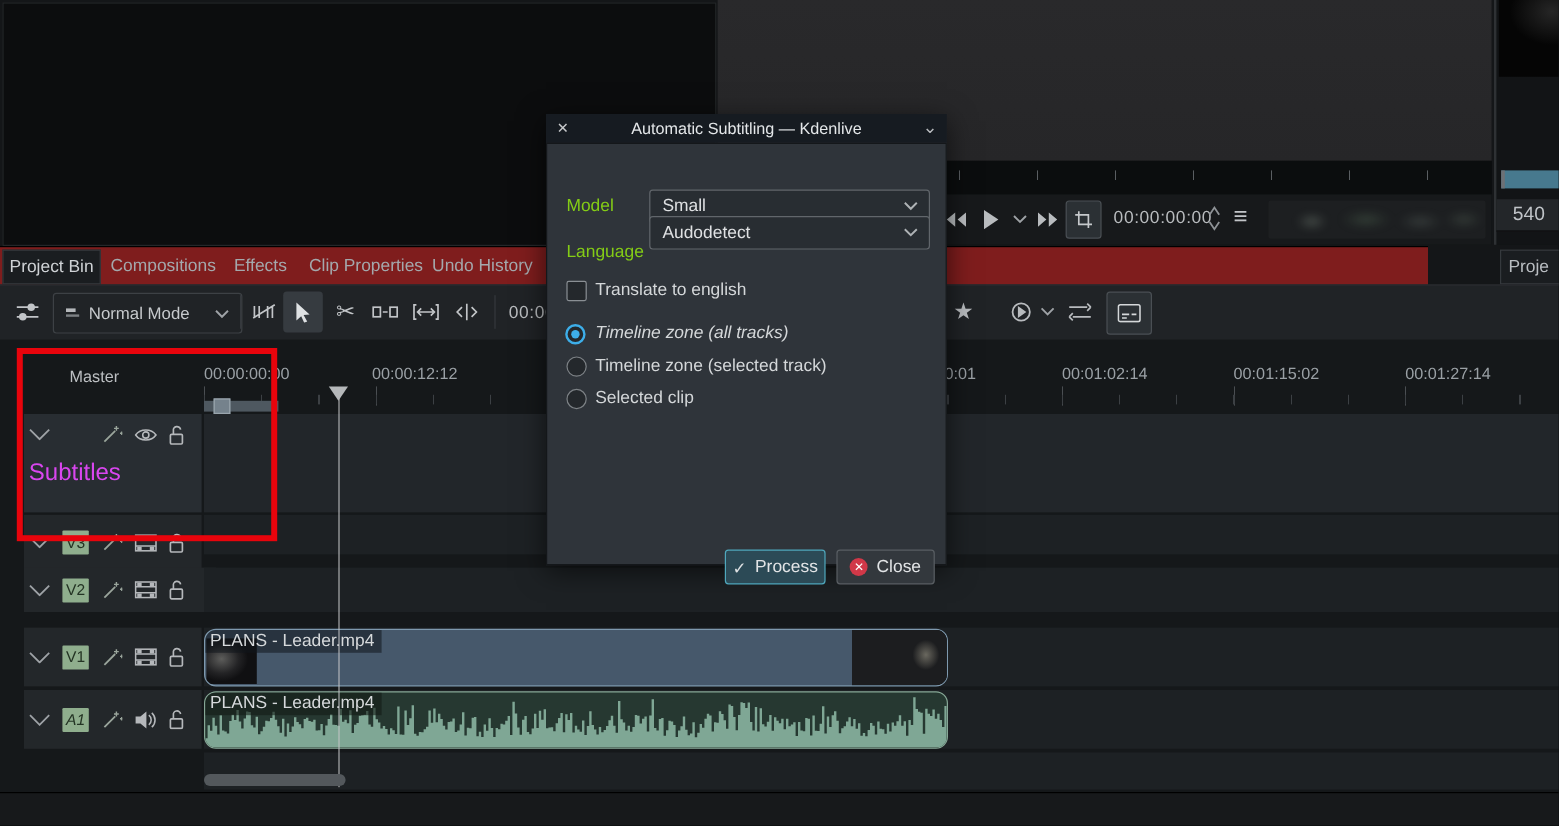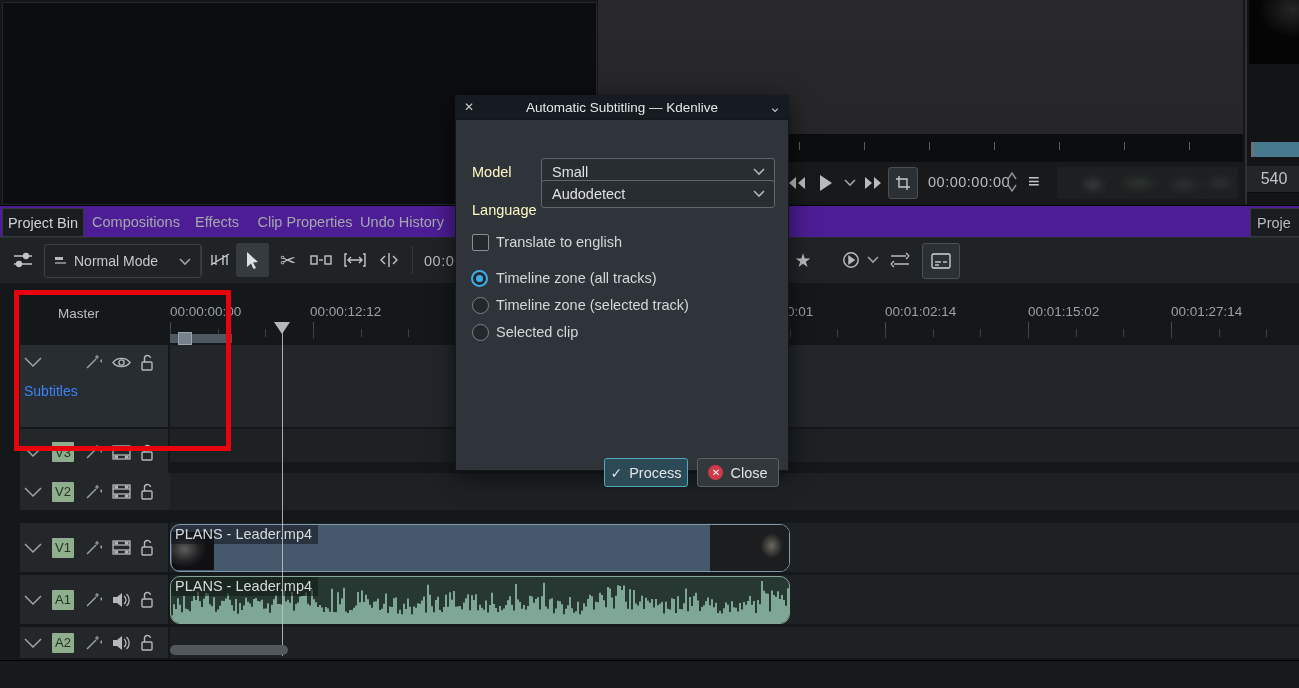--- a/index.html
+++ b/index.html
@@ -21,21 +21,21 @@
      background:
        radial-gradient(18px 8px at 20% 55%,rgba(190,210,190,.35),transparent 70%),
        radial-gradient(30px 9px at 45% 50%,rgba(120,160,120,.30),transparent 70%),
        radial-gradient(26px 8px at 70% 55%,rgba(180,200,185,.22),transparent 70%),
        radial-gradient(22px 8px at 90% 50%,rgba(150,180,150,.25),transparent 70%);}
   #right-strip{left:1245px;top:0;width:54px;height:204px;background:#121416;border-left:2px solid #2e3134;}
   #right-thumb{left:2px;top:0;width:52px;height:64px;background:radial-gradient(50px 40px at 85% 15%,#262626,#050505 70%);}
   #right-zoombar{left:4px;top:142px;width:50px;height:15px;background:#47798e;border-left:3px solid #6d7176;}
   #right-540{left:0px;top:166px;width:54px;height:26px;font-size:16px;color:#c0c4c8;display:flex;align-items:center;justify-content:center;background:#232629;border-bottom:1px solid #0a0b0c;}
   
-  #tab-bar{left:0;top:205px;width:1299px;height:32px;background:#4c1d95;border-top:1px solid #000;}
+  #tab-bar{left:0;top:205px;width:1190px;height:32px;background:#7f1d1d;border-top:1px solid #000;}
   .tab{top:2px;height:27px;display:flex;align-items:center;justify-content:center;font-size:14.5px;color:#a4a8ac;}
   .tab.active{background:#1a1d20;border:1px solid #35393d;color:#cfd2d5;}
   #right-tab{left:1250px;top:2px;width:49px;height:27px;border:1px solid #35393d;background:#1a1d20;
      display:flex;align-items:center;font-size:14.5px;color:#b9bdc1;padding-left:6px;overflow:hidden;white-space:nowrap;}
   
   #tl-toolbar{left:0;top:237px;width:1299px;height:46px;background:#202326;border-top:1px solid #2b2e31;border-bottom:1px solid #0e1012;}
   .tbtn{top:5px;height:34px;display:flex;align-items:center;justify-content:center;border-radius:3px;}
   .tbtn.active{background:#363b40;}
   .tbtn.boxed{border:1px solid #4a4f54;background:#2b3034;}
   .tsep{top:8px;width:1px;height:28px;background:#35393d;}
@@ -52,41 +52,41 @@
   #zone-bar{left:170px;top:51px;width:62px;height:9px;background:#4e5860;}
   #zone-handle{left:8px;top:-2px;width:14px;height:13px;background:#75828c;border:1px solid #9aa5ad;box-sizing:border-box;}
   #playhead-line{left:282px;top:40px;width:1px;height:333px;background:#c3c6c8;opacity:.85;z-index:20;}
   #playhead-tri{left:274px;top:39px;width:0;height:0;border-left:8px solid transparent;border-right:8px solid transparent;border-top:12px solid #b5b8ba;z-index:21;}
   .thead{left:20px;width:148px;background:#23272a;}
   .thead.current{background:#282d32;}
   .lane{left:170px;width:1129px;background:#1d2124;}
   .lane.current{background:#22262a;}
   .hicon{position:absolute;top:0;height:100%;display:flex;align-items:center;}
   .badge{width:22px;height:20px;background:#8fae8d;color:#243424;font-size:13px;display:flex;align-items:center;justify-content:center;border-radius:1px;}
-  .track-label{font-size:14px;color:#3b82f6;}
+  .track-label{font-size:20px;color:#d946ef;}
   
   .clip{box-sizing:border-box;overflow:hidden;border-radius:10px;}
   #clip-video{left:170px;top:241px;width:620px;height:48px;background:#46586b;border:1px solid #7e99ae;}
   #clip-audio{left:170px;top:293px;width:620px;height:48px;background:#263831;border:1px solid #86a796;}
   .clip-label{position:absolute;left:0;top:0;padding:1px 6px 2px 4px;font-size:14.5px;color:#d6d9db;background:rgba(16,22,28,.55);white-space:nowrap;}
   #thumb-start{position:absolute;left:1px;bottom:1px;width:42px;height:38px;
      background:radial-gradient(26px 22px at 30% 45%,#5d5d5b,#232325 55%,#101012 85%);}
   #thumb-end{position:absolute;right:0;top:0;width:79px;height:46px;background:#121315;
      background-image:radial-gradient(16px 18px at 78% 45%,#6a685f,#1c1d1f 70%),radial-gradient(20px 6px at 22% 28%,#8e8e88,#1a1b1d 75%);}
   #h-scrollbar{left:170px;top:362px;width:118px;height:10px;background:#53585c;border-radius:5px;z-index:25;}
   
   #red-rect{left:14px;top:290px;width:217px;height:161px;border:5px solid #e8040c;z-index:40;box-sizing:border-box;}
   
   #status-bar{left:0;top:660px;width:1299px;height:28px;background:#17191b;border-top:1px solid #000;}
   
   #dialog{left:455px;top:95px;width:334px;height:375px;z-index:100;box-shadow:0 6px 22px rgba(0,0,0,.6);}
   #dialog-titlebar{position:absolute;left:0;top:0;width:334px;height:24px;background:#161b21;display:flex;align-items:center;}
   #dialog-title{flex:1;text-align:center;font-size:13.5px;color:#e4e7e9;}
   #dialog-body{position:absolute;left:0;top:24px;width:332px;height:350px;background:#2f343a;border:1px solid #14171a;}
-  .dlg-label{position:absolute;font-size:14.5px;color:#fef9c3;}
+  .dlg-label{position:absolute;font-size:14.5px;color:#84cc16;}
   .combo{position:absolute;left:85px;width:234px;height:28px;background:#282d32;border:1px solid #61666b;border-radius:3px;
      display:flex;align-items:center;font-size:14.5px;color:#dfe1e3;padding-left:10px;box-sizing:border-box;}
   .combo .chev{position:absolute;right:9px;}
   .checkbox{position:absolute;width:15px;height:15px;border:1px solid #8a8f94;border-radius:2px;background:#24282c;}
   .radio{position:absolute;width:15px;height:15px;border-radius:50%;border:1px solid #7d8286;background:#24282c;}
   .radio.sel{border:2px solid #3daee9;width:13px;height:13px;}
   .radio.sel::after{content:"";position:absolute;left:3px;top:3px;width:7px;height:7px;border-radius:50%;background:#3daee9;}
   .dlg-opt-label{position:absolute;left:40px;font-size:14.5px;color:#d4d7d9;white-space:nowrap;}
   .dlg-btn{position:absolute;top:338px;height:29px;border-radius:3px;display:flex;align-items:center;justify-content:center;gap:7px;
      font-size:14.5px;color:#e2e4e6;box-sizing:border-box;}
@@ -388,21 +388,21 @@
         </div>
     </div>
     <div class="abs lane" style="top:240px;height:49px;"></div>
 
     <div class="abs thead" style="top:292px;height:49px;">
       <div class="hicon" style="left:4px;">
         <svg width="18" height="10" viewBox="0 0 18 10">
             <polyline points="1,1 9,9 17,1" fill="none" stroke="#9ea2a6" stroke-width="1.5"></polyline>
           </svg>
         </div>
-      <div class="hicon" style="left:32px;">
+      <div class="hicon" style="left:32px;font-style:italic;">
           <div class="badge">A1</div>
         </div>
       <div class="hicon" style="left:64px;">
         <svg width="18" height="18" viewBox="0 0 18 18" stroke="#9aa59c" stroke-width="1.5" fill="none">
           <line x1="3" y1="15" x2="12" y2="6"></line>
             <path d="M13 2 v4 M11 4 h4 M16 8 h3 M17.5 6.5 v3" stroke-width="1.2"></path>
           </svg>
         </div>
       <div class="hicon" style="left:92px;">
         <svg width="18" height="16" viewBox="0 0 18 16" fill="#b5b8bb">
@@ -412,48 +412,20 @@
         </div>
       <div class="hicon" style="left:120px;">
         <svg width="14" height="17" viewBox="0 0 14 17" stroke="#b5b8bb" stroke-width="1.4" fill="none">
           <rect x="2" y="8" width="10" height="8" rx="1"></rect>
             <path d="M4.5 8 V5 a3 3 0 0 1 6 -1"></path>
           </svg>
         </div>
     </div>
     <div class="abs lane" style="top:292px;height:49px;"></div>
 
-    <div class="abs thead" style="top:344px;height:31px;">
-      <div class="hicon" style="left:4px;">
-        <svg width="18" height="10" viewBox="0 0 18 10">
-            <polyline points="1,1 9,9 17,1" fill="none" stroke="#9ea2a6" stroke-width="1.5"></polyline>
-          </svg>
-        </div>
-      <div class="hicon" style="left:32px;">
-          <div class="badge">A2</div>
-        </div>
-      <div class="hicon" style="left:64px;">
-        <svg width="18" height="18" viewBox="0 0 18 18" stroke="#9aa59c" stroke-width="1.5" fill="none">
-          <line x1="3" y1="15" x2="12" y2="6"></line>
-            <path d="M13 2 v4 M11 4 h4 M16 8 h3 M17.5 6.5 v3" stroke-width="1.2"></path>
-          </svg>
-        </div>
-      <div class="hicon" style="left:92px;">
-        <svg width="18" height="16" viewBox="0 0 18 16" fill="#b5b8bb">
-            <path d="M1 5 H5 L10 1 V15 L5 11 H1 Z"></path>
-            <path d="M12 4 a5 5 0 0 1 0 8 M14.5 2 a8 8 0 0 1 0 12" stroke="#b5b8bb" stroke-width="1.3" fill="none"></path>
-          </svg>
-        </div>
-      <div class="hicon" style="left:120px;">
-        <svg width="14" height="17" viewBox="0 0 14 17" stroke="#b5b8bb" stroke-width="1.4" fill="none">
-          <rect x="2" y="8" width="10" height="8" rx="1"></rect>
-            <path d="M4.5 8 V5 a3 3 0 0 1 6 -1"></path>
-          </svg>
-        </div>
-    </div>
     <div class="abs lane" style="top:344px;height:31px;"></div>
 
     <div class="abs clip" id="clip-video">
       <div id="thumb-start"></div>
       <div id="thumb-end"></div>
       <div class="clip-label">PLANS - Leader.mp4</div>
     </div>
     <div class="abs clip" id="clip-audio">
       <svg id="waveform-svg" width="618" height="46" style="position:absolute;left:0;top:0;">
         <path id="wf-path" fill="#7fa795" d="M0,46L0,38.29556244862991L2,38.29556244862991L2,27.297750615364777L4,27.297750615364777L4,31.904239981973802L6,31.904239981973802L6,21.12806897563029L8,21.12806897563029L8,27.865662814576677L10,27.865662814576677L10,35.15945828275237L12,35.15945828275237L12,18.984856806191964L14,18.984856806191964L14,31.679701913758116L16,31.679701913758116L16,32.544185734471796L18,32.544185734471796L18,34.156507260694575L20,34.156507260694575L20,23.931333266132526L22,23.931333266132526L22,18.660132925020022L24,18.660132925020022L24,23.00653533234118L26,23.00653533234118L26,14.693476389936436L28,14.693476389936436L28,24.152908410982555L30,24.152908410982555L30,30.039329307060864L32,30.039329307060864L32,21.841839291642287L34,21.841839291642287L34,15.93451261983455L36,15.93451261983455L36,16.423225404178638L38,16.423225404178638L38,27.284949592059867L40,27.284949592059867L40,29.338838028443167L42,29.338838028443167L42,20.267954790055043L44,20.267954790055043L44,34.863009945396826L46,34.863009945396826L46,32.47275028455579L48,32.47275028455579L48,28.639404030781495L50,28.639404030781495L50,23.67998817433123L52,23.67998817433123L52,23.95761092407756L54,23.95761092407756L54,21.436195071673502L56,21.436195071673502L56,16.15543144595427L58,16.15543144595427L58,22.840899662359167L60,22.840899662359167L60,28.2420291391254L62,28.2420291391254L62,33.658317356848755L64,33.658317356848755L64,21.982261646890436L66,21.982261646890436L66,36.76755885431303L68,36.76755885431303L68,25.927845314011556L70,25.927845314011556L70,33.07931367155112L72,33.07931367155112L72,28.513345835482735L74,28.513345835482735L74,20.79438925226641L76,20.79438925226641L76,24.63579569076261L78,24.63579569076261L78,26.441817932452686L80,26.441817932452686L80,29.817147106833815L82,29.817147106833815L82,22.11741628393756L84,22.11741628393756L84,21.02121796265918L86,21.02121796265918L86,23.921088369050317L88,23.921088369050317L88,24.543038511930845L90,24.543038511930845L90,22.71786091354051L92,22.71786091354051L92,31.757927160152654L94,31.757927160152654L94,31.44837440483668L96,31.44837440483668L96,26.28263186820097L98,26.28263186820097L98,35.80773266725761L100,35.80773266725761L100,27.65563900686903L102,27.65563900686903L102,22.129585632646748L104,22.129585632646748L104,18.299806978942776L106,18.299806978942776L106,27.060675916147062L108,27.060675916147062L108,27.069652187244397L110,27.069652187244397L110,27.766062944077262L112,27.766062944077262L112,13.790455765513741L114,13.790455765513741L114,24.398723640754664L116,24.398723640754664L116,22.708234557065328L118,22.708234557065328L118,25.761833637183216L120,25.761833637183216L120,14.94500582366701L122,14.94500582366701L122,33.81399878069962L124,33.81399878069962L124,26.935329511940534L126,26.935329511940534L126,25.566733388039204L128,25.566733388039204L128,19.499221089487847L130,19.499221089487847L130,19.10378611767726L132,19.10378611767726L132,18.529164731183663L134,18.529164731183663L134,15.602835230964992L136,15.602835230964992L136,26.813064043980464L138,26.813064043980464L138,28.5579173363762L140,28.5579173363762L140,12.814317112170471L142,12.814317112170471L142,22.284509843390843L144,22.284509843390843L144,25.171977185254853L146,25.171977185254853L146,30.08112622732243L148,30.08112622732243L148,28.07992278114127L150,28.07992278114127L150,30.422565400748148L152,30.422565400748148L152,35.06060955495828L154,35.06060955495828L154,29.92446429857028L156,29.92446429857028L156,31.590347624351153L158,31.590347624351153L158,34.754734028914356L160,34.754734028914356L160,11.764974129656935L162,11.764974129656935L162,35.08708031698501L164,35.08708031698501L164,35.24515834820255L166,35.24515834820255L166,15.135647499443667L168,15.135647499443667L168,27.169678085646712L170,27.169678085646712L170,21.616942510383137L172,21.616942510383137L172,10.654123116114611L174,10.654123116114611L174,34.4998351673938L176,34.4998351673938L176,36.05968083720293L178,36.05968083720293L178,33.00286441837627L180,33.00286441837627L180,33.14638922959193L182,33.14638922959193L182,30.79139660131931L184,30.79139660131931L184,28.521867862876192L186,28.521867862876192L186,15.021727238698638L188,15.021727238698638L188,25.359704590804217L190,25.359704590804217L190,13.435723303877204L192,13.435723303877204L192,24.900634362673795L194,24.900634362673795L194,17.695692217041675L196,17.695692217041675L196,22.15744938270399L198,22.15744938270399L198,27.78014599147919L200,27.78014599147919L200,30.831360829251064L202,30.831360829251064L202,24.766265973660428L204,24.766265973660428L204,24.354081015606354L206,24.354081015606354L206,21.840600626460862L208,21.840600626460862L208,33.033235387392736L210,33.033235387392736L210,31.849036860738007L212,31.849036860738007L212,26.738088124452183L214,26.738088124452183L214,16.460443914826584L216,16.460443914826584L216,36.01834692718475L218,36.01834692718475L218,29.375877001156304L220,29.375877001156304L220,29.962503802983832L222,29.962503802983832L222,21.17872252728468L224,21.17872252728468L224,20.410897377226203L226,20.410897377226203L226,36.449809175922496L228,36.449809175922496L228,32.87254889357129L230,32.87254889357129L230,37.13867179662197L232,37.13867179662197L232,26.760143691167787L234,26.760143691167787L234,31.97468255172272L236,31.97468255172272L236,21.601097759950967L238,21.601097759950967L238,29.69036167177559L240,29.69036167177559L240,37.25749011690986L242,37.25749011690986L242,29.613252248863294L244,29.613252248863294L244,30.77095163356288L246,30.77095163356288L246,26.179248730352413L248,26.179248730352413L248,26.669723772824746L250,26.669723772824746L250,23.613155084727374L252,23.613155084727374L252,19.586581640425386L254,19.586581640425386L254,35.58492577043951L256,35.58492577043951L256,7.714846275723886L258,7.714846275723886L258,17.64135850563218L260,17.64135850563218L260,29.2007170858755L262,29.2007170858755L262,35.249875699256854L264,35.249875699256854L264,22.88163446864561L266,22.88163446864561L266,19.740610407000915L268,19.740610407000915L268,32.9603221235378L270,32.9603221235378L270,34.88474596334564L272,34.88474596334564L272,29.994743065550033L274,29.994743065550033L274,17.711954903047697L276,17.711954903047697L276,29.70390431360383L278,29.70390431360383L278,15.241540534347873L280,15.241540534347873L280,22.701779645994105L282,22.701779645994105L282,13.98993982717743L284,13.98993982717743L284,29.80875728329323L286,29.80875728329323L286,29.28367304567084L288,29.28367304567084L288,28.989864420367503L290,28.989864420367503L290,32.324695532130185L292,32.324695532130185L292,25.60549980396985L294,25.60549980396985L294,21.360137263635544L296,21.360137263635544L296,17.17193918796328L298,17.17193918796328L298,33.282931758979664L300,33.282931758979664L300,18.224536525950253L302,18.224536525950253L302,23.003827511203365L304,23.003827511203365L304,17.13368031923111L306,17.13368031923111L306,33.32774121372297L308,33.32774121372297L308,27.842588227274053L310,27.842588227274053L310,30.860447516570993L312,30.860447516570993L312,32.83314604567211L314,32.83314604567211L314,23.505389052038222L316,23.505389052038222L316,35.582104778135715L318,35.582104778135715L318,28.100143870992866L320,28.100143870992866L320,15.697687346702889L322,15.697687346702889L322,27.10328224045064L324,27.10328224045064L324,30.93492132834494L326,30.93492132834494L326,35.06061823553568L328,35.06061823553568L328,28.90266161611619L330,28.90266161611619L330,33.228467857126375L332,33.228467857126375L332,31.408952661948636L334,31.408952661948636L334,28.012586221174733L336,28.012586221174733L336,23.251252836648362L338,23.251252836648362L338,19.354177738153314L340,19.354177738153314L340,27.813821550539664L342,27.813821550539664L342,33.610999733127755L344,33.610999733127755L344,7.067193993065288L346,7.067193993065288L346,22.38211376640947L348,22.38211376640947L348,25.014569244621747L350,25.014569244621747L350,31.80103814413782L352,31.80103814413782L352,27.884262308716576L354,27.884262308716576L354,32.836999507532084L356,32.836999507532084L356,28.880040494536182L358,28.880040494536182L358,18.834027397987104L360,18.834027397987104L360,19.52077452964883L362,19.52077452964883L362,25.856554657527276L364,25.856554657527276L364,21.935272383107517L366,21.935272383107517L366,20.13150955921173L368,20.13150955921173L368,32.509371511362254L370,32.509371511362254L370,19.249949653771L372,19.249949653771L372,5.794956821472951L374,5.794956821472951L374,29.589086409571493L376,29.589086409571493L376,31.7449603387021L378,31.7449603387021L378,22.127207974873393L380,22.127207974873393L380,21.24204673997967L382,21.24204673997967L382,36.14084622559705L384,36.14084622559705L384,31.53974101302132L386,31.53974101302132L386,23.646022084989276L388,23.646022084989276L388,24.333082122501008L390,24.333082122501008L390,27.1871178652872L392,27.1871178652872L392,37.23052878800196L394,37.23052878800196L394,31.811109643534326L396,31.811109643534326L396,28.156058051113533L398,28.156058051113533L398,20.11105152800907L400,20.11105152800907L400,31.226723911952845L402,31.226723911952845L402,35.64292261288199L404,35.64292261288199L404,34.31808105611343L406,34.31808105611343L406,24.85318103711918L408,24.85318103711918L408,37.37359877274596L410,37.37359877274596L410,33.61311209161835L412,33.61311209161835L412,26.270962199898758L414,26.270962199898758L414,29.48804791211265L416,29.48804791211265L416,22.034841102906896L418,22.034841102906896L418,17.826156649079753L420,17.826156649079753L420,19.178055086884516L422,19.178055086884516L422,32.482259586609345L424,32.482259586609345L424,24.869206286015075L426,24.869206286015075L426,25.19878694751752L428,25.19878694751752L428,15.655620562762603L430,15.655620562762603L430,17.946796880438242L432,17.946796880438242L432,23.163101879148513L434,23.163101879148513L434,30.32643408383785L436,30.32643408383785L436,10.075899019460685L438,10.075899019460685L438,11.382146880595982L440,11.382146880595982L440,20.428555753537054L442,20.428555753537054L442,31.503255050826322L444,31.503255050826322L444,18.864121942885802L446,18.864121942885802L446,8.291998040425433L448,8.291998040425433L448,8.910951737178841L450,8.910951737178841L450,13.072289989519355L452,13.072289989519355L452,8.404638992118763L454,8.404638992118763L454,24.69390151321376L456,24.69390151321376L456,31.71475666291339L458,31.71475666291339L458,12.179164367948076L460,12.179164367948076L460,32.53301069168816L462,32.53301069168816L462,13.108919091543214L464,13.108919091543214L464,26.554357053946127L466,26.554357053946127L466,28.419202136983277L468,28.419202136983277L468,24.382683192311827L470,24.382683192311827L470,18.82244616957307L472,18.82244616957307L472,31.916001279839413L474,31.916001279839413L474,20.717448246206693L476,20.717448246206693L476,23.728557732566948L478,23.728557732566948L478,25.708818812333686L480,25.708818812333686L480,21.988107239315823L482,21.988107239315823L482,30.609208253837277L484,30.609208253837277L484,22.044840512816727L486,22.044840512816727L486,28.29976111659765L488,28.29976111659765L488,26.82041932263616L490,26.82041932263616L490,24.84178042387272L492,24.84178042387272L492,36.40525184868453L494,36.40525184868453L494,24.659163945293685L496,24.659163945293685L496,31.65314276859036L498,31.65314276859036L498,32.42445454012838L500,32.42445454012838L500,21.31455065886004L502,21.31455065886004L502,21.875716271874897L504,21.875716271874897L504,35.97342643213654L506,35.97342643213654L506,19.279344610417507L508,19.279344610417507L508,31.9510043270421L510,31.9510043270421L510,32.25858388377139L512,32.25858388377139L512,26.181857433655136L514,26.181857433655136L514,11.558334724948338L516,11.558334724948338L516,34.17279619804727L518,34.17279619804727L518,20.017537598817512L520,20.017537598817512L520,28.93335653501103L522,28.93335653501103L522,19.047823237901575L524,19.047823237901575L524,15.752835171654468L526,15.752835171654468L526,23.584224245007704L528,23.584224245007704L528,33.96261655184249L530,33.96261655184249L530,29.94554462129117L532,29.94554462129117L532,28.295561291502562L534,28.295561291502562L534,24.224810353472492L536,24.224810353472492L536,20.60430982611027L538,20.60430982611027L538,28.199821312211025L540,28.199821312211025L540,22.184346222836623L542,22.184346222836623L542,30.259353558732833L544,30.259353558732833L544,25.756594502927946L546,25.756594502927946L546,36.105392889130684L548,36.105392889130684L548,33.771091479795665L550,33.771091479795665L550,36.55021409456954L552,36.55021409456954L552,31.341324653609874L554,31.341324653609874L554,25.416887070430402L556,25.416887070430402L556,27.76569450695861L558,27.76569450695861L558,35.03336866607682L560,35.03336866607682L560,24.16942974925608L562,24.16942974925608L562,30.29982136279829L564,30.29982136279829L564,30.79447993810809L566,30.79447993810809L566,34.543510580105185L568,34.543510580105185L568,26.03933348335115L570,26.03933348335115L570,32.55416157205424L572,32.55416157205424L572,25.081858482881508L574,25.081858482881508L574,27.808553060168432L576,27.808553060168432L576,23.96425864194138L578,23.96425864194138L578,19.05949770558486L580,19.05949770558486L580,27.84705064227348L582,27.84705064227348L582,24.108057487590575L584,24.108057487590575L584,36.05292232485142L586,36.05292232485142L586,22.943781837609727L588,22.943781837609727L588,27.17303092074784L590,27.17303092074784L590,4.019787560305289L592,4.019787560305289L592,13.731712826203989L594,13.731712826203989L594,16.132897744263555L596,16.132897744263555L596,16.864395983700533L598,16.864395983700533L598,34.454926135357354L600,34.454926135357354L600,13.594398144967172L602,13.594398144967172L602,17.890911677680112L604,17.890911677680112L604,19.628913790039594L606,19.628913790039594L606,14.178564575595775L608,14.178564575595775L608,22.053256679547843L610,22.053256679547843L610,17.890660966379887L612,17.890660966379887L612,22.899793240695416L614,22.899793240695416L614,28.75035347747215L616,28.75035347747215L616,11.23706126146039L618,11.23706126146039L618,46Z M0,41 h618 v5 h-618 Z"></path>
@@ -486,21 +458,21 @@
       <div class="combo" style="top:60px;">
         <span>Audodetect</span>
         <svg class="chev" width="12" height="8" viewBox="0 0 12 8">
           <polyline points="1,1 6,6 11,1" fill="none" stroke="#aeb2b5" stroke-width="1.6"></polyline>
           </svg>
       </div>
       <div class="checkbox" style="left:16px;top:114px;"></div>
       <div class="dlg-opt-label" style="top:114px;">Translate to english</div>
 
       <div class="radio sel" style="left:15px;top:150px;"></div>
-      <div class="dlg-opt-label" style="top:150px;">Timeline zone (all tracks)</div>
+      <div class="dlg-opt-label" style="top:150px;font-style:italic;">Timeline zone (all tracks)</div>
       <div class="radio" style="left:16px;top:177px;"></div>
       <div class="dlg-opt-label" style="top:177px;">Timeline zone (selected track)</div>
       <div class="radio" style="left:16px;top:204px;"></div>
       <div class="dlg-opt-label" style="top:204px;">Selected clip</div>
 
       <div class="dlg-btn" id="btn-process">
         <span style="color:#dfe2e4;font-size:14px;">✓</span>
         <span>Process</span>
       </div>
       <div class="dlg-btn" id="btn-close">

